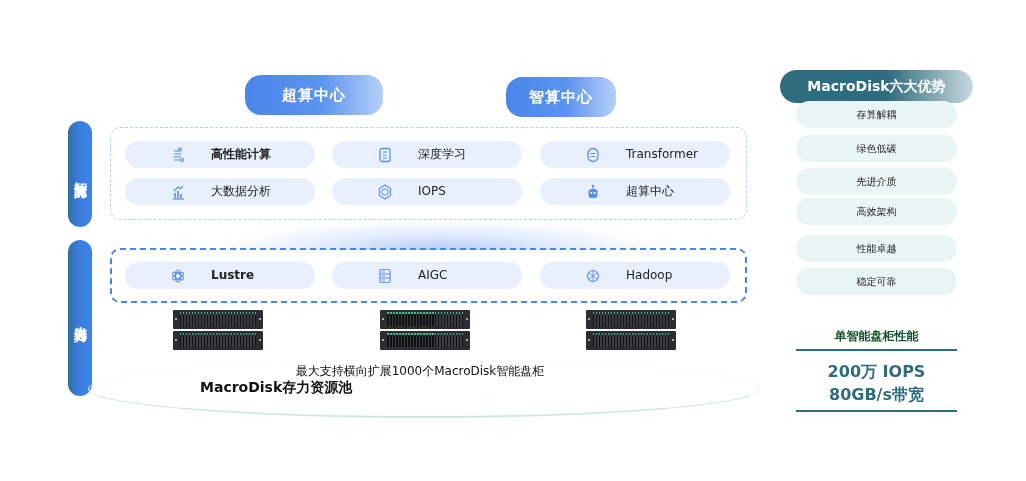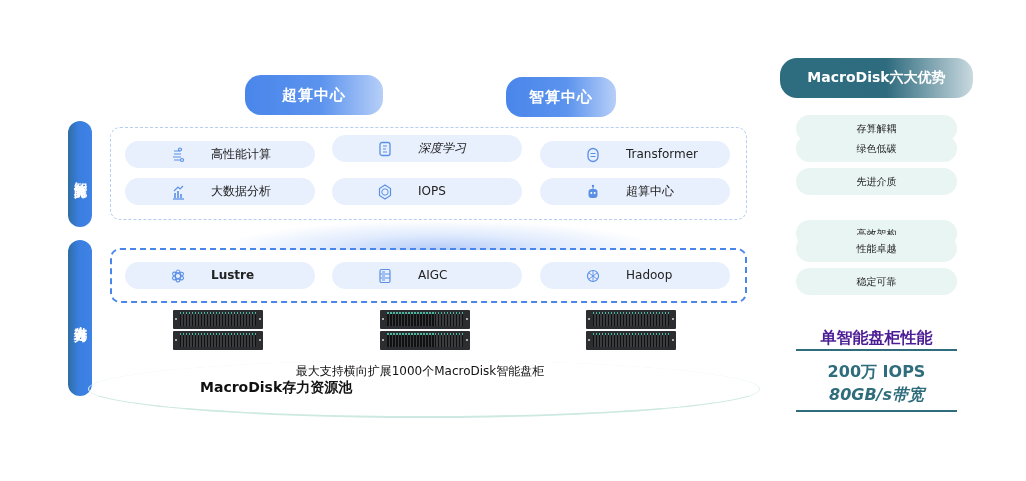--- a/index.html
+++ b/index.html
@@ -68,58 +68,58 @@
   .ellipse {
     position: absolute; left: 88px; top: 360px; width: 672px; height: 58px;
     border-radius: 50%;
     border-bottom: 2px solid #cde9e2;
     border-left: 1px solid #e3f2ee;
     border-right: 1px solid #e3f2ee;
   }
 
   
   .adv-title {
-    position: absolute; left: 780px; top: 58px; width: 193px; height: 40px; border-radius: 17px;
+    position: absolute; left: 780px; top: 70px; width: 193px; height: 33px; border-radius: 17px;
     background: linear-gradient(90deg, #2e6d80 0%, #2e6b7e 55%, #c9d9df 100%);
     color: #fff; font-weight: bold; font-size: 14px;
     display: flex; align-items: center; justify-content: center;
   }
   .adv-item {
     position: absolute; left: 796px; width: 161px; height: 27px; border-radius: 14px;
     background: #e9f5f3; font-size: 10px; color: #222;
     display: flex; align-items: center; justify-content: center;
   }
-  .perf-title { position: absolute; left: 796px; width: 161px; top: 328px; text-align: center; font-size: 16px; font-weight: bold; color: #4c1d95; }
+  .perf-title { position: absolute; left: 796px; width: 161px; top: 328px; text-align: center; font-size: 12px; font-weight: bold; color: #14532d; }
   .perf-line { position: absolute; left: 796px; width: 161px; height: 2px; background: #2f6c7c; }
   .perf-val { position: absolute; left: 796px; width: 161px; text-align: center; font-size: 16px; font-weight: bold; color: #2f6c7c; }
 </style>
 </head>
 <body>
 
 <div class="center-btn" style="left:245px; top:75px; width:138px;">
   <span>超算中心</span>
 </div>
 <div class="center-btn" style="left:506px; top:77px; width:110px;">
   <span>智算中心</span>
 </div>
 
 <div class="side-pill" style="left:68px; top:121px; height:106px;">智能算力</div>
 <div class="side-pill" style="left:68px; top:240px; height:156px;">先进存力</div>
 
 <div class="compute-frame"></div>
 
-<div class="chip" style="left:125px; top:141px;">
+<div class="chip" style="left:125px; top:141px;font-weight:bold;">
   <svg class="ic" viewBox="0 0 14 16">
     <circle cx="9" cy="2.5" r="1.5" fill="none" stroke="#5a8fe6" stroke-width="1.2"></circle>
     <path d="M3 4h6M3 7h7M2 10h8M3 13h6" stroke="#5a8fe6" stroke-width="1.2" fill="none"></path>
     <circle cx="11" cy="13" r="1.5" fill="none" stroke="#5a8fe6" stroke-width="1.2"></circle>
   </svg>
   <span class="lbl">高性能计算</span>
 </div>
-<div class="chip" style="left:332px; top:135px;font-style:italic;">
+<div class="chip" style="left:332px; top:141px;">
   <svg class="ic" viewBox="0 0 14 16">
     <rect x="2" y="1.5" width="10" height="13" rx="2" fill="none" stroke="#5a8fe6" stroke-width="1.3"></rect>
     <path d="M5 5h4M5 8h3M5 11h4" stroke="#5a8fe6" stroke-width="1.2"></path>
   </svg>
   <span class="lbl">深度学习</span>
 </div>
 <div class="chip" style="left:540px; top:141px;">
   <svg class="ic" viewBox="0 0 14 16">
     <rect x="2" y="1.5" width="10" height="13" rx="5" fill="none" stroke="#5a8fe6" stroke-width="1.3"></rect>
     <path d="M4.5 6.5h5M4.5 9.5h5" stroke="#5a8fe6" stroke-width="1.2"></path>
@@ -223,24 +223,24 @@
     </div>
 </div>
 
 <div class="ellipse"></div>
 <div class="caption1">最大支持横向扩展1000个MacroDisk智能盘柜</div>
 <div class="caption2">MacroDisk存力资源池</div>
 
 <div class="adv-title">
   <span>MacroDisk六大优势</span>
 </div>
-<div class="adv-item" style="top:101px;margin-top:14px;">存算解耦</div>
+<div class="adv-item" style="top:101px;">存算解耦</div>
 <div class="adv-item" style="top:135px;text-align:right;">绿色低碳</div>
 <div class="adv-item" style="top:168px;">先进介质</div>
-<div class="adv-item" style="top:220px;">高效架构</div>
+<div class="adv-item" style="top:198px;">高效架构</div>
 <div class="adv-item" style="top:235px;">性能卓越</div>
 <div class="adv-item" style="top:268px;">稳定可靠</div>
 
 <div class="perf-title">单智能盘柜性能</div>
 <div class="perf-line" style="top:349px;"></div>
 <div class="perf-val" style="top:362px;">200万 IOPS</div>
-<div class="perf-val" style="top:385px;font-style:italic;">80GB/s带宽</div>
+<div class="perf-val" style="top:385px;">80GB/s带宽</div>
 <div class="perf-line" style="top:410px;"></div>
 
 </body></html>

